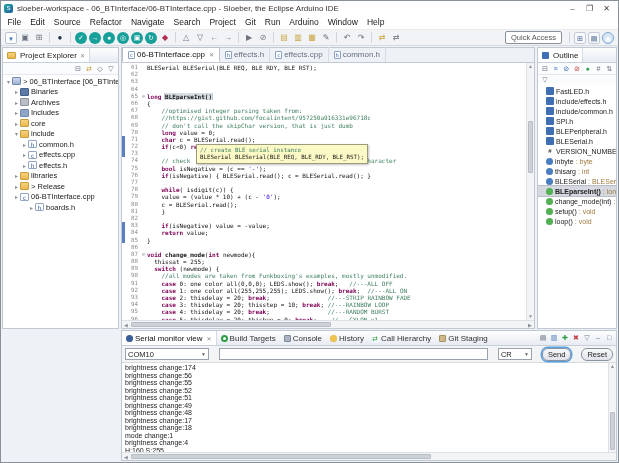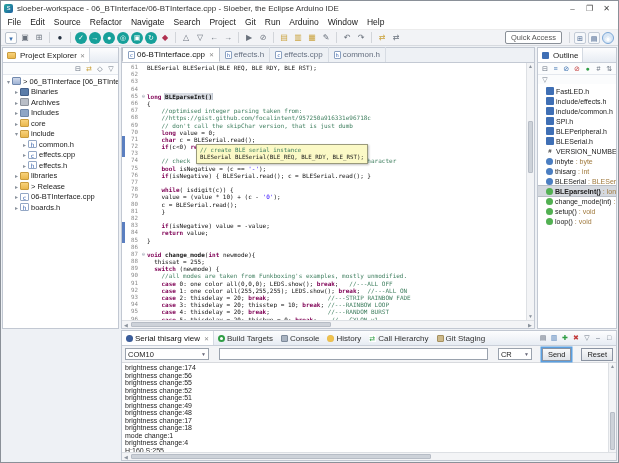--- a/index.html
+++ b/index.html
@@ -125,21 +125,21 @@
   .bctrl{height:17px;flex:0 0 17px;background:#f3f4f6;border-bottom:1px solid #d8dade;display:flex;
          align-items:center;gap:10px;padding:0 3px;}
   .combo{height:12px;background:#fff;border:1px solid #9aa2ad;display:flex;align-items:center;
          font-size:7.5px;color:#222;padding:0 2px;justify-content:space-between;}
   .combo .arr{font-size:5px;color:#667;}
   .combo.port{width:84px;}
   .combo.cr{width:34px;}
   .sinput{flex:1;height:12px;border:1px solid #9aa2ad;background:#fff;font-size:7.5px;padding:0 2px;
           font-family:"Liberation Sans",sans-serif;outline:none;}
   .btn{height:13px;font-size:7.5px;color:#222;background:linear-gradient(#f8f9fa,#dfe3e8);
-       border:1px solid #8a93a2;border-radius:0;padding:0 5px;line-height:11px;}
+       border:1px solid #8a93a2;border-radius:6px;padding:0 5px;line-height:11px;}
   .btn.focus{box-shadow:0 0 0 1.5px #5a9fe0;}
   
   .bout{flex:1;position:relative;background:#fff;overflow:hidden;min-height:0;}
   .boutlines{position:absolute;left:3px;top:1px;right:9px;bottom:0;overflow:hidden;}
   .sline{font-size:7px;line-height:7.5px;color:#1c1c1c;white-space:nowrap;}
 </style>
 </head>
 <body>
 
 <div class="window">
@@ -281,21 +281,21 @@
           <div class="trow" style="padding-left: 10px;">
             <span class="twist">▸</span>
             <span class="tico folder"></span>
             <span>&gt; Release</span>
           </div>
           <div class="trow" style="padding-left: 10px;">
             <span class="twist">▸</span>
             <span class="tico cpp">c</span>
             <span>06-BTInterface.cpp</span>
           </div>
-          <div class="trow" style="padding-left: 10px;">
+          <div class="trow" style="padding-left: 25px;">
             <span class="twist">▸</span>
             <span class="tico h">h</span>
             <span>boards.h</span>
           </div>
         </div>
     </div>
 
     <div class="part ed">
       <div class="etabs" id="editor-tabs">
           <div class="etab active">
@@ -608,21 +608,21 @@
     </div>
   </div>
 
   <div class="bottom">
     <div class="bspacer"></div>
     <div class="bpanel">
       <div class="btabs">
         <div id="bottom-tabs" style="display:flex;height:100%;align-items:center;flex:1;min-width:0;overflow:hidden;">
             <div class="btab active">
               <span class="bico serial"></span>
-              <span>Serial thisarg view</span>
+              <span>Serial monitor view</span>
               <span class="etclose">✕</span>
             </div>
             <div class="btab">
               <span class="bico target"></span>
               <span>Build Targets</span>
             </div>
             <div class="btab">
               <span class="bico console"></span>
               <span>Console</span>
             </div>

